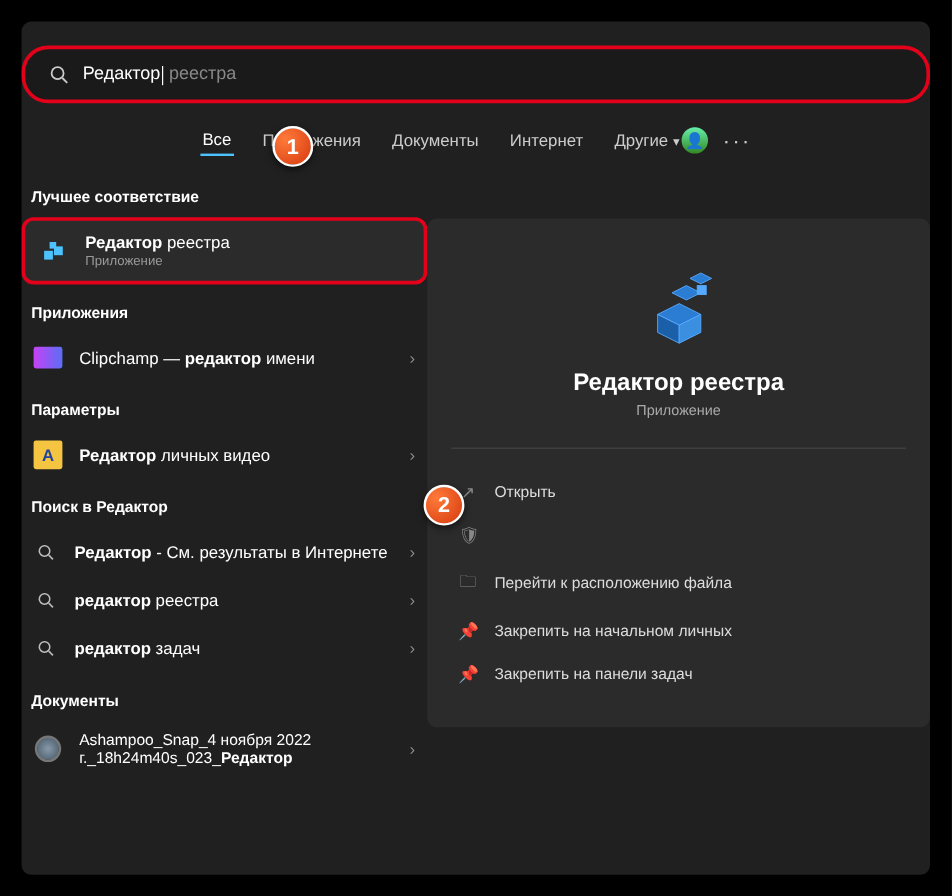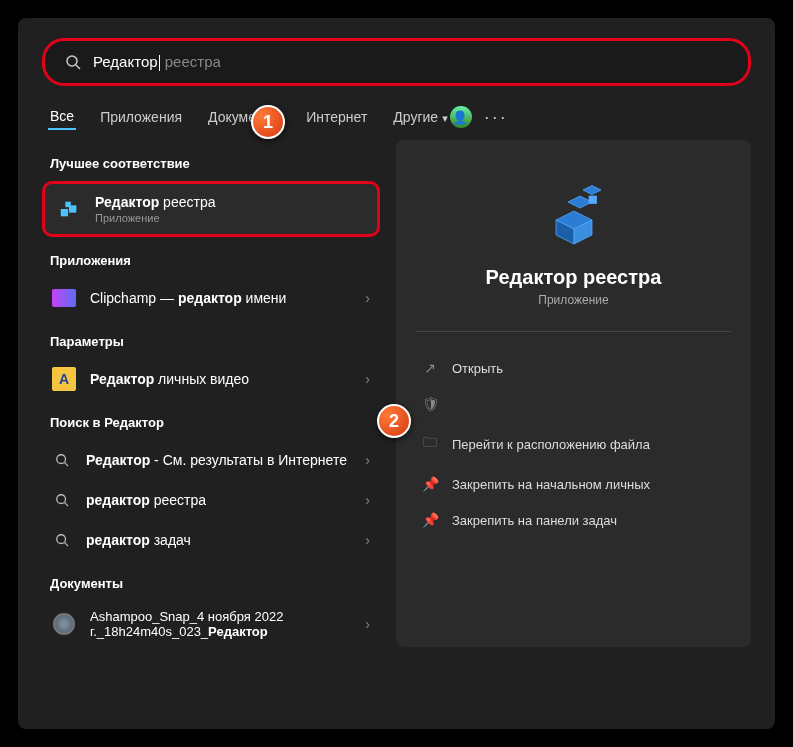--- a/index.html
+++ b/index.html
@@ -9,21 +9,21 @@
       background: #000;
       font-family: "Segoe UI", sans-serif;
       color: #fff;
       padding: 18px;
     }
     .panel {
       width: 100%;
       height: 100%;
       background: #202020;
       border-radius: 8px;
-      padding: 20px 24px;
+      padding: 20px 0;
     }
     .search-box {
       position: relative;
       height: 48px;
       border: 3px solid #e2001a;
       border-radius: 22px;
       display: flex;
       align-items: center;
       padding: 0 20px;
       background: #1a1a1a;
@@ -42,30 +42,30 @@
       background: radial-gradient(circle at 30% 30%, #ff7a3a, #d63a0e);
       border: 2px solid #fff;
       display: flex; align-items: center; justify-content: center;
       font-weight: bold; font-size: 18px;
       box-shadow: 0 2px 6px rgba(0,0,0,.6);
       z-index: 10;
     }
     .callout-1 { top: 64px; left: 206px; }
     .callout-2 { top: 220px; left: 332px; }
 
-    .tabs-row { display: flex; align-items: center; justify-content: flex-start; margin: 18px 6px 10px; }
+    .tabs-row { display: flex; align-items: center; justify-content: center; margin: 18px 6px 10px; }
     .tabs { display: flex; gap: 22px; align-items: center; }
     .tab { font-size: 14px; color: #ccc; cursor: pointer; padding: 4px 2px; }
     .tab.active { color: #fff; border-bottom: 2px solid #4cc2ff; }
     .tab .chevron { margin-left: 4px; font-size: 11px; }
     .right-controls { display: flex; align-items: center; gap: 12px; }
     .avatar { width: 22px; height: 22px; border-radius: 50%; background: linear-gradient(#6ea, #382); display:flex; align-items:center; justify-content:center; font-size:13px; }
     .more-btn { color: #ccc; font-size: 18px; cursor: pointer; letter-spacing: 2px; }
 
-    .content { display: flex; gap: 16px; margin-top: 8px; }
+    .content { display: flex; margin-top: 8px; align-items: center; }
     .left-col { width: 338px; }
     .right-col { flex: 1; background: #2b2b2b; border-radius: 8px; padding: 28px 20px; }
 
     .section-title { font-size: 13px; font-weight: 600; color: #fff; margin: 16px 0 10px 8px; }
 
     .result-item {
       display: flex; align-items: center; gap: 14px;
       padding: 8px 10px; border-radius: 6px;
       cursor: pointer; position: relative;
     }

